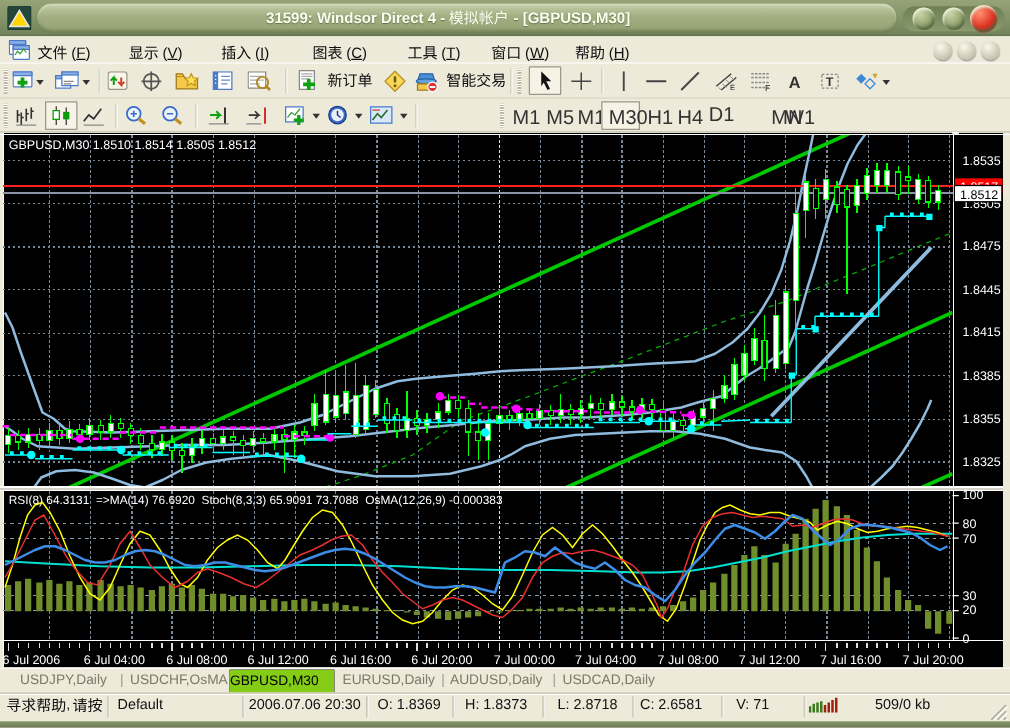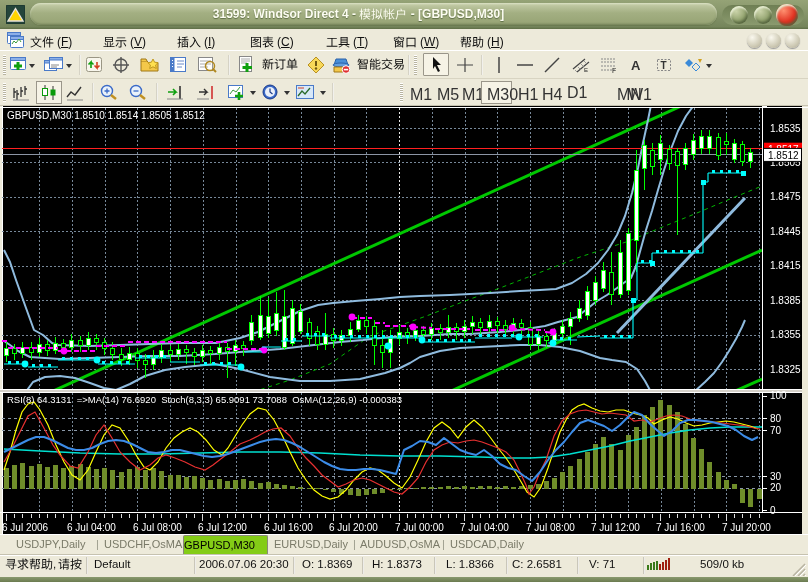--- a/index.html
+++ b/index.html
@@ -692,21 +692,21 @@
 <text x="526" y="425" font-size="10">7 Jul 08:00</text>
 <text x="591" y="425" font-size="10">7 Jul 12:00</text>
 <text x="656" y="425" font-size="10">7 Jul 16:00</text>
 <text x="722" y="425" font-size="10">7 Jul 20:00</text>
 </g>
 </svg>
 <div id="tabs" class="abs"></div>
 <span class="abs tab" style="left:16px">USDJPY,Daily</span>
 <span class="abs tab" style="left:104px">USDCHF,OsMA</span>
 <span class="abs tab" style="left:274px">EURUSD,Daily</span>
-<span class="abs tab" style="left:360px">AUDUSD,OsMA</span>
+<span class="abs tab" style="left:360px">AUDUSD,Daily</span>
 <span class="abs tab" style="left:450px">USDCAD,Daily</span>
 <span class="abs tsep" style="left:96px">|</span>
 <span class="abs tsep" style="left:353px">|</span>
 <span class="abs tsep" style="left:442px">|</span>
 <div id="atab" class="abs">GBPUSD,M30</div>
 <div id="status" class="abs"></div>
 <svg style="position:absolute;left:5px;top:558px;" width="48" height="14" viewBox="0 0 48 14">
       <path transform="translate(0.0,10.6) scale(0.012000,-0.012000)" d="M256 209C312 160 373 89 401 41L462 84C433 132 372 198 313 246ZM654 422V323H67V251H654V26C654 11 648 7 631 6C613 6 548 5 480 7C490 -13 502 -45 505 -66C597 -67 653 -66 686 -54C721 -42 731 -20 731 25V251H955V323H731V422ZM200 647V586H740V488H168V428H818V797H170V738H740V647Z" fill="#111"></path>
       <path transform="translate(12.0,10.6) scale(0.012000,-0.012000)" d="M117 501C180 444 252 363 283 309L344 354C311 408 237 485 174 540ZM43 89 90 21C193 80 330 162 460 242V22C460 2 453 -3 434 -4C414 -4 349 -5 280 -2C292 -25 303 -60 308 -82C396 -82 456 -80 490 -67C523 -54 537 -31 537 22V420C623 235 749 82 912 4C924 24 949 54 967 69C858 116 763 198 687 299C753 356 835 437 896 508L832 554C786 492 711 412 648 355C602 426 565 505 537 586V599H939V672H816L859 721C818 754 737 802 674 834L629 786C690 755 765 707 806 672H537V838H460V672H65V599H460V320C308 233 145 141 43 89Z" fill="#111"></path>
       <path transform="translate(24.0,10.6) scale(0.012000,-0.012000)" d="M274 840V761H66V700H274V627H87V568H274V544C274 528 272 510 266 490H50V429H237C206 384 154 340 69 311C86 297 110 273 122 257C231 300 291 366 322 429H540V490H344C348 510 350 528 350 544V568H513V627H350V700H534V761H350V840ZM584 798V303H656V733H827C800 690 767 640 734 596C822 547 855 502 855 466C855 445 848 431 830 423C818 419 803 416 788 415C759 413 723 414 680 418C692 401 702 374 704 355C743 351 786 352 820 355C840 357 863 363 880 371C913 389 930 417 929 461C929 506 900 554 814 607C856 657 900 718 938 770L886 801L873 798ZM150 262V-26H226V194H458V-78H536V194H789V58C789 45 785 41 768 40C752 40 693 40 629 41C639 23 651 -4 655 -24C739 -24 792 -24 824 -13C856 -2 866 19 866 56V262H536V341H458V262Z" fill="#111"></path>
@@ -714,21 +714,21 @@
     </svg>
 <span class="abs scell" style="left:53px">,</span>
 <svg style="position:absolute;left:58px;top:558px;" width="24" height="14" viewBox="0 0 24 14">
       <path transform="translate(0.0,10.6) scale(0.012000,-0.012000)" d="M107 772C159 725 225 659 256 617L307 670C276 711 208 773 155 818ZM42 526V454H192V88C192 44 162 14 144 2C157 -13 177 -44 184 -62C198 -41 224 -20 393 110C385 125 373 154 368 174L264 96V526ZM494 212H808V130H494ZM494 265V342H808V265ZM614 840V762H382V704H614V640H407V585H614V516H352V458H960V516H688V585H899V640H688V704H929V762H688V840ZM424 400V-79H494V75H808V5C808 -7 803 -11 790 -12C776 -13 728 -13 677 -11C687 -29 696 -57 699 -76C770 -76 816 -76 843 -64C872 -53 880 -33 880 4V400Z" fill="#111"></path>
       <path transform="translate(12.0,10.6) scale(0.012000,-0.012000)" d="M772 379C755 284 723 210 675 151C621 180 567 209 516 234C538 277 562 327 584 379ZM417 210C482 178 553 139 623 99C557 45 470 9 358 -16C371 -32 389 -64 395 -81C519 -49 615 -4 688 61C773 10 850 -41 900 -82L954 -24C901 16 824 65 739 114C794 182 831 269 853 379H959V447H612C631 497 649 547 663 594L587 605C573 556 553 501 531 447H355V379H502C474 315 444 256 417 210ZM383 712V517H454V645H873V518H945V712H711C701 752 684 803 668 845L593 831C606 795 620 750 630 712ZM177 840V639H42V568H177V319L30 277L48 204L177 244V7C177 -8 171 -12 158 -12C145 -13 104 -13 58 -12C68 -32 79 -62 81 -80C147 -80 188 -78 214 -67C240 -55 249 -35 249 7V267L377 309L367 376L249 340V568H357V639H249V840Z" fill="#111"></path>
     </svg>
 <span class="abs scell" style="left:94px">Default</span>
 <span class="abs scell" style="left:199px">2006.07.06 20:30</span>
 <span class="abs scell" style="left:302px">O: 1.8369</span>
 <span class="abs scell" style="left:372px">H: 1.8373</span>
-<span class="abs scell" style="left:446px">L: 1.8366</span>
+<span class="abs scell" style="left:446px">L: 2.8718</span>
 <span class="abs scell" style="left:512px">C: 2.6581</span>
 <span class="abs scell" style="left:589px">V: 71</span>
 <span class="abs scell" style="left:700px">509/0 kb</span>
 <div class="abs ssep" style="left:86px"></div>
 <div class="abs ssep" style="left:194px"></div>
 <div class="abs ssep" style="left:293px"></div>
 <div class="abs ssep" style="left:362px"></div>
 <div class="abs ssep" style="left:434px"></div>
 <div class="abs ssep" style="left:506px"></div>
 <div class="abs ssep" style="left:577px"></div>

